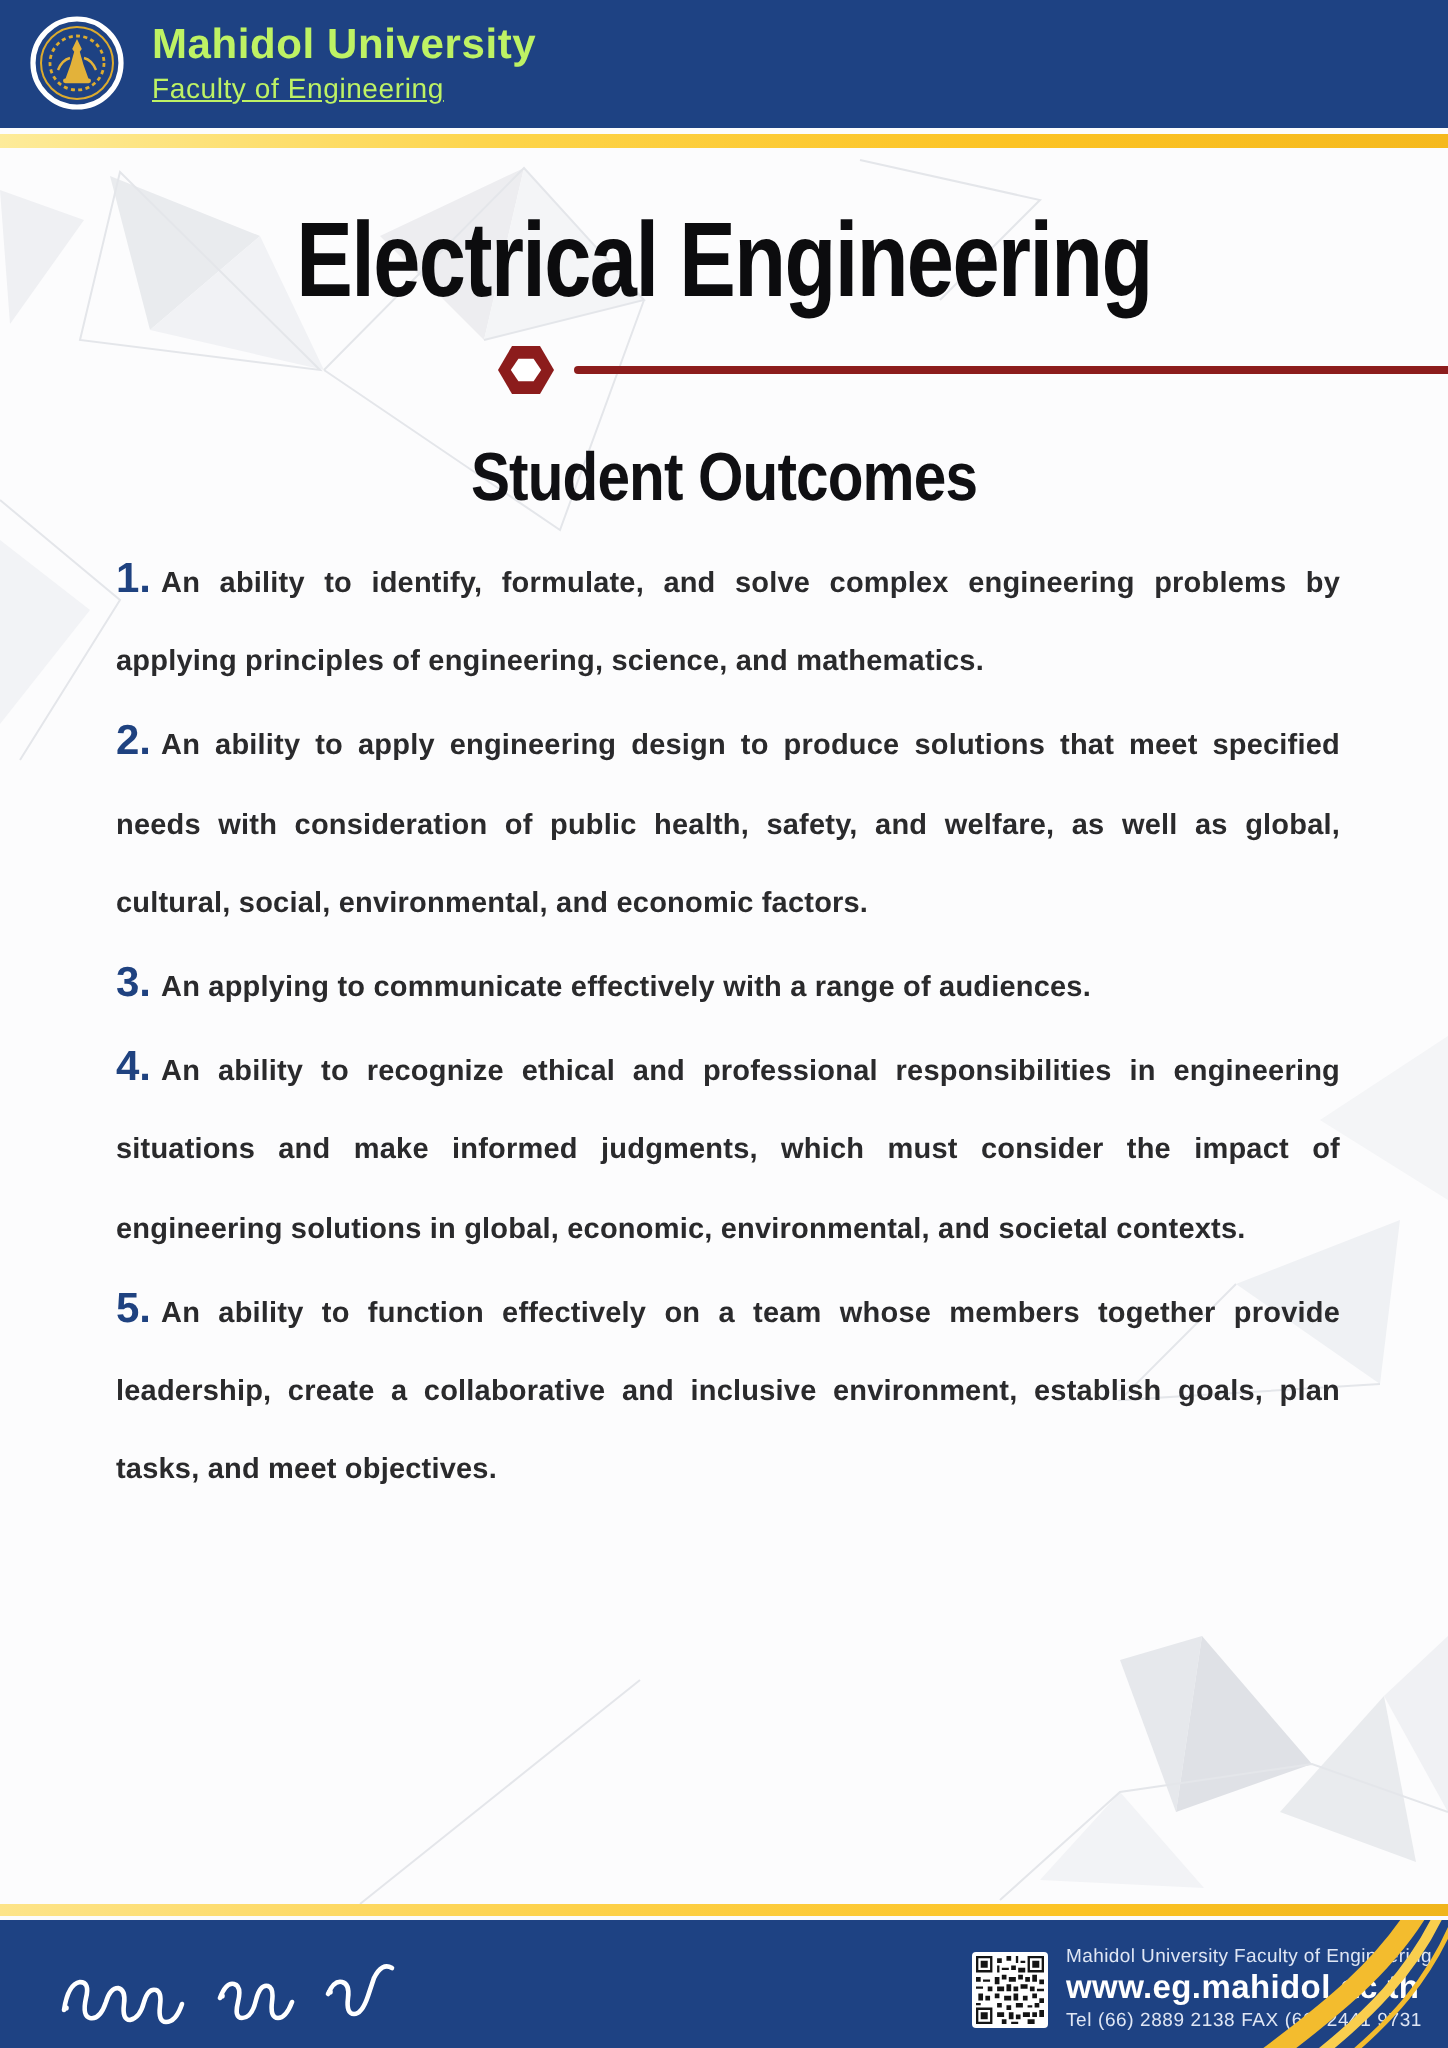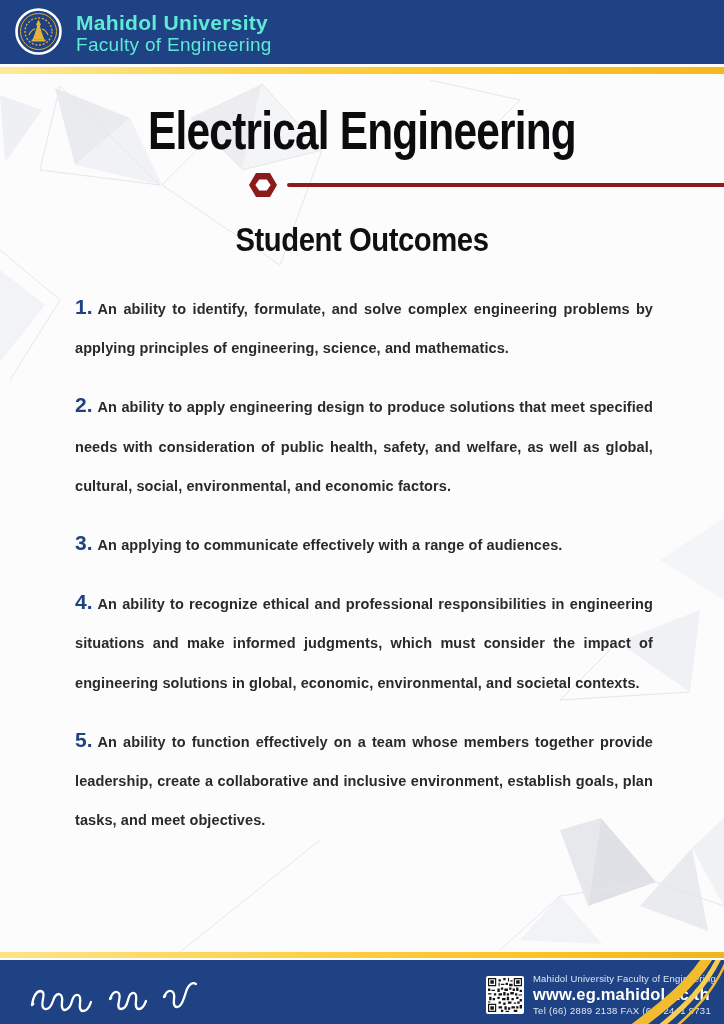--- a/index.html
+++ b/index.html
@@ -13,23 +13,23 @@
   }
   
   .bg-texture { position:absolute; top:0; left:0; width:724px; height:1024px; z-index:0; }
 
   
   .header-bar {
     position:absolute; top:0; left:0; width:724px; height:64px;
     background:#1e4283; z-index:3;
   }
   .logo-wrap { position:absolute; left:15px; top:8px; width:47px; height:47px; }
-  .header-text { position:absolute; left:76px; top:10px; color:#5eead4; }
+  .header-text { position:absolute; left:76px; top:10px; color:#bef264; }
   .header-university { font-size:21px; font-weight:700; letter-spacing:.3px; line-height:26px; }
-  .header-faculty { font-size:19px; font-weight:400; letter-spacing:.3px; line-height:17px; }
+  .header-faculty { font-size:14px; font-weight:400; letter-spacing:.3px; line-height:17px;text-decoration:underline; }
   .gold-stripe-top {
     position:absolute; top:67px; left:0; width:724px; height:7px; z-index:3;
     background:linear-gradient(90deg,#fdeb9a 0%,#fdd44a 35%,#fcc324 70%,#f5b91e 100%);
   }
 
   
   .page-title {
     position:absolute; top:100px; left:0; width:724px; z-index:2;
     text-align:center; font-size:53px; font-weight:700; color:#0c0c0e;
     letter-spacing:-1px; transform:scaleX(.80); transform-origin:50% 50%;
@@ -47,21 +47,21 @@
     letter-spacing:-.5px; transform:scaleX(.86); transform-origin:50% 50%;
     white-space:nowrap;
   }
 
   
   .outcomes {
     position:absolute; top:270px; left:58px; width:612px; z-index:2;
     font-size:14.5px; font-weight:700; color:#2a2a2c;
     line-height:39.2px; text-align:justify; letter-spacing:.1px;
   }
-  .outcome { margin:17px; }
+  .outcome { margin:0; }
   .outcome .num {
     color:#1f4280; font-size:21px; font-weight:700;
     padding-right:5px; letter-spacing:0;
   }
 
   
   .gold-stripe-bottom {
     position:absolute; top:952px; left:0; width:724px; height:6px; z-index:3;
     background:linear-gradient(90deg,#fde489 0%,#fdd14a 40%,#fcc324 75%,#f0b51c 100%);
   }

